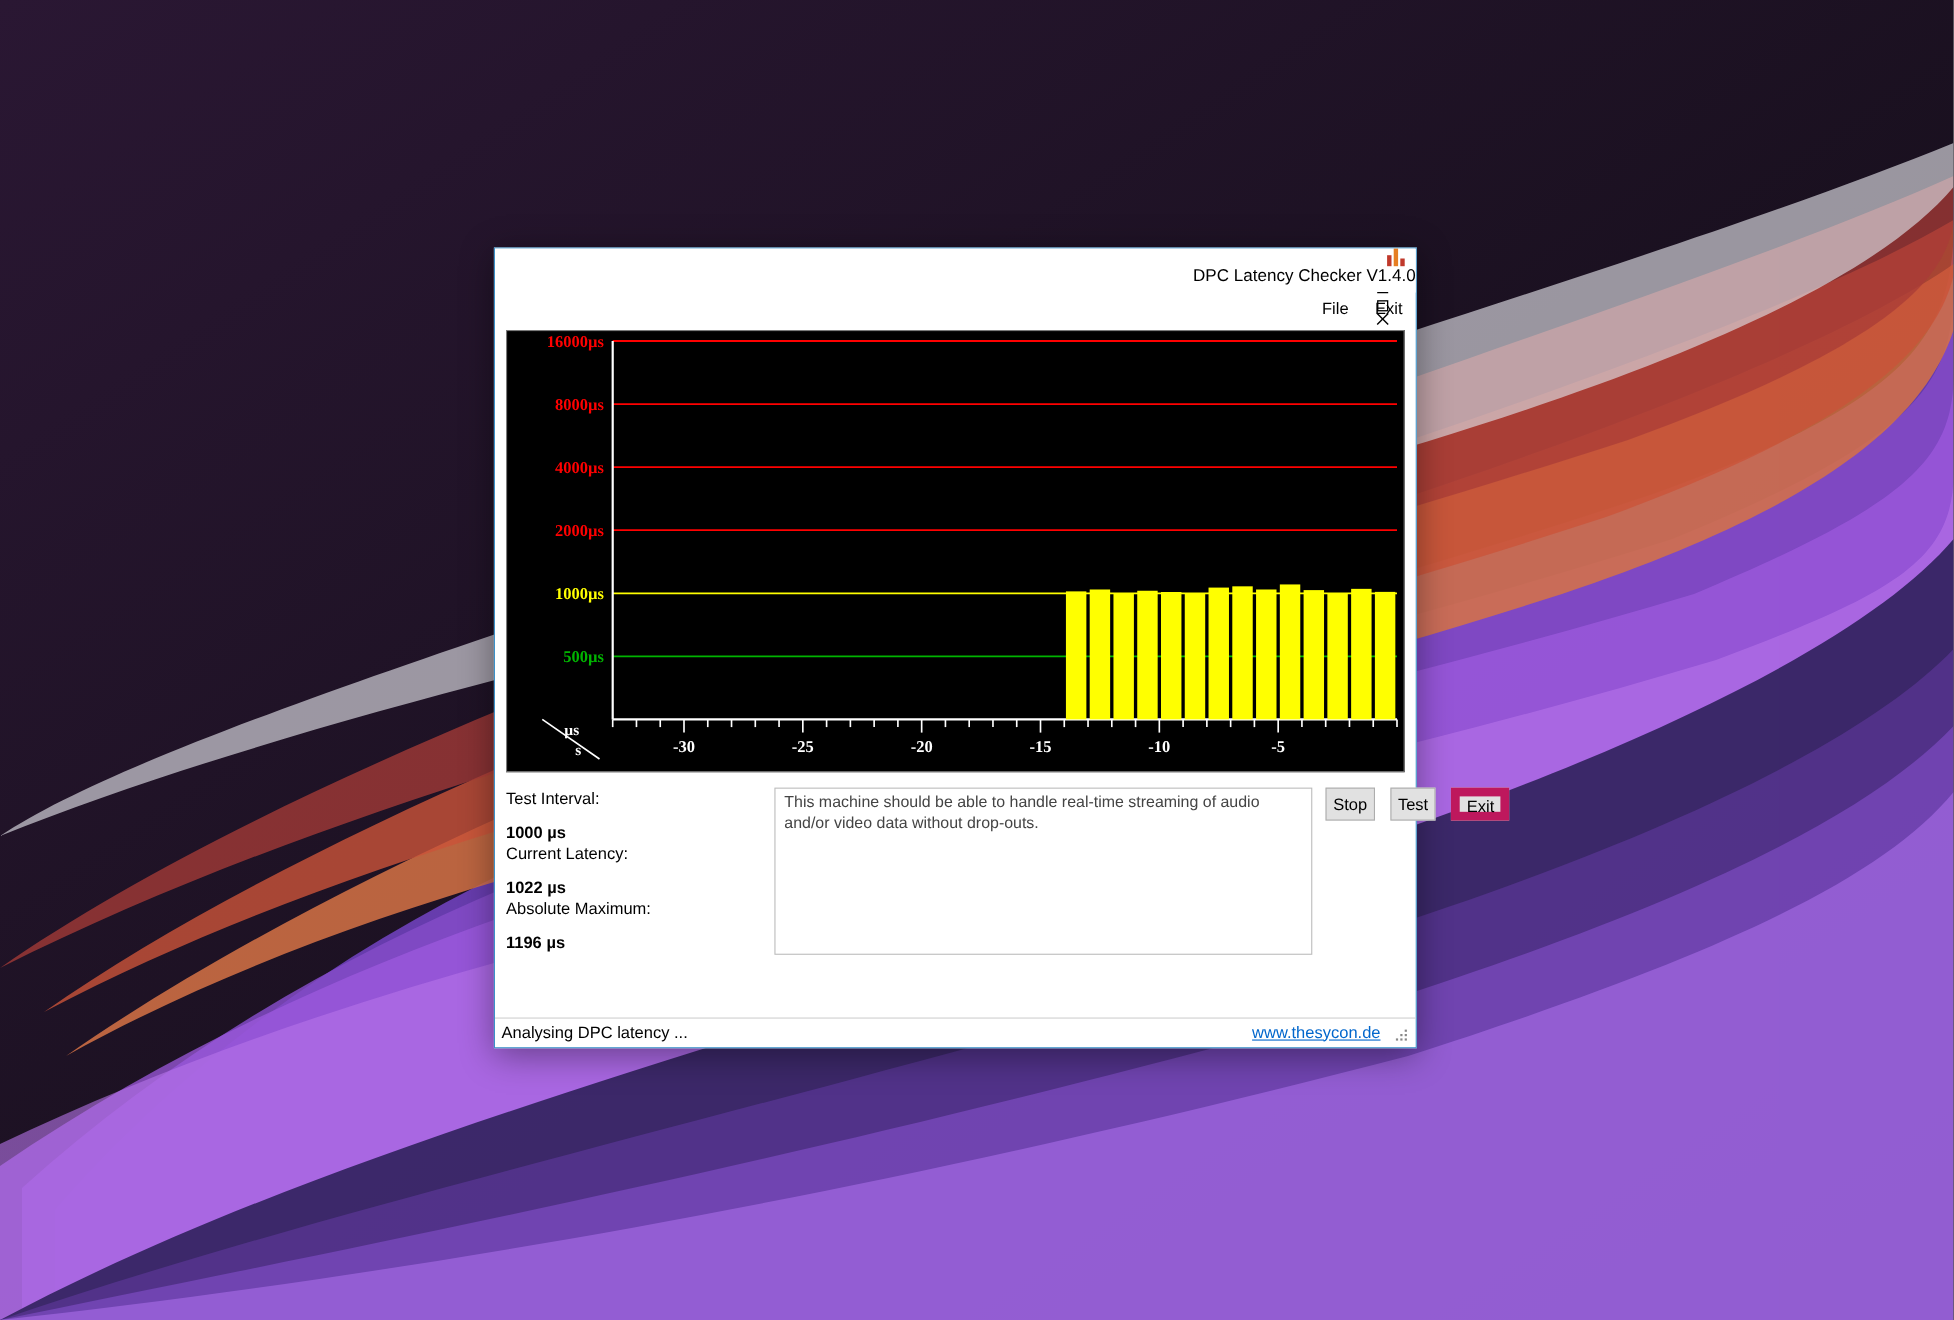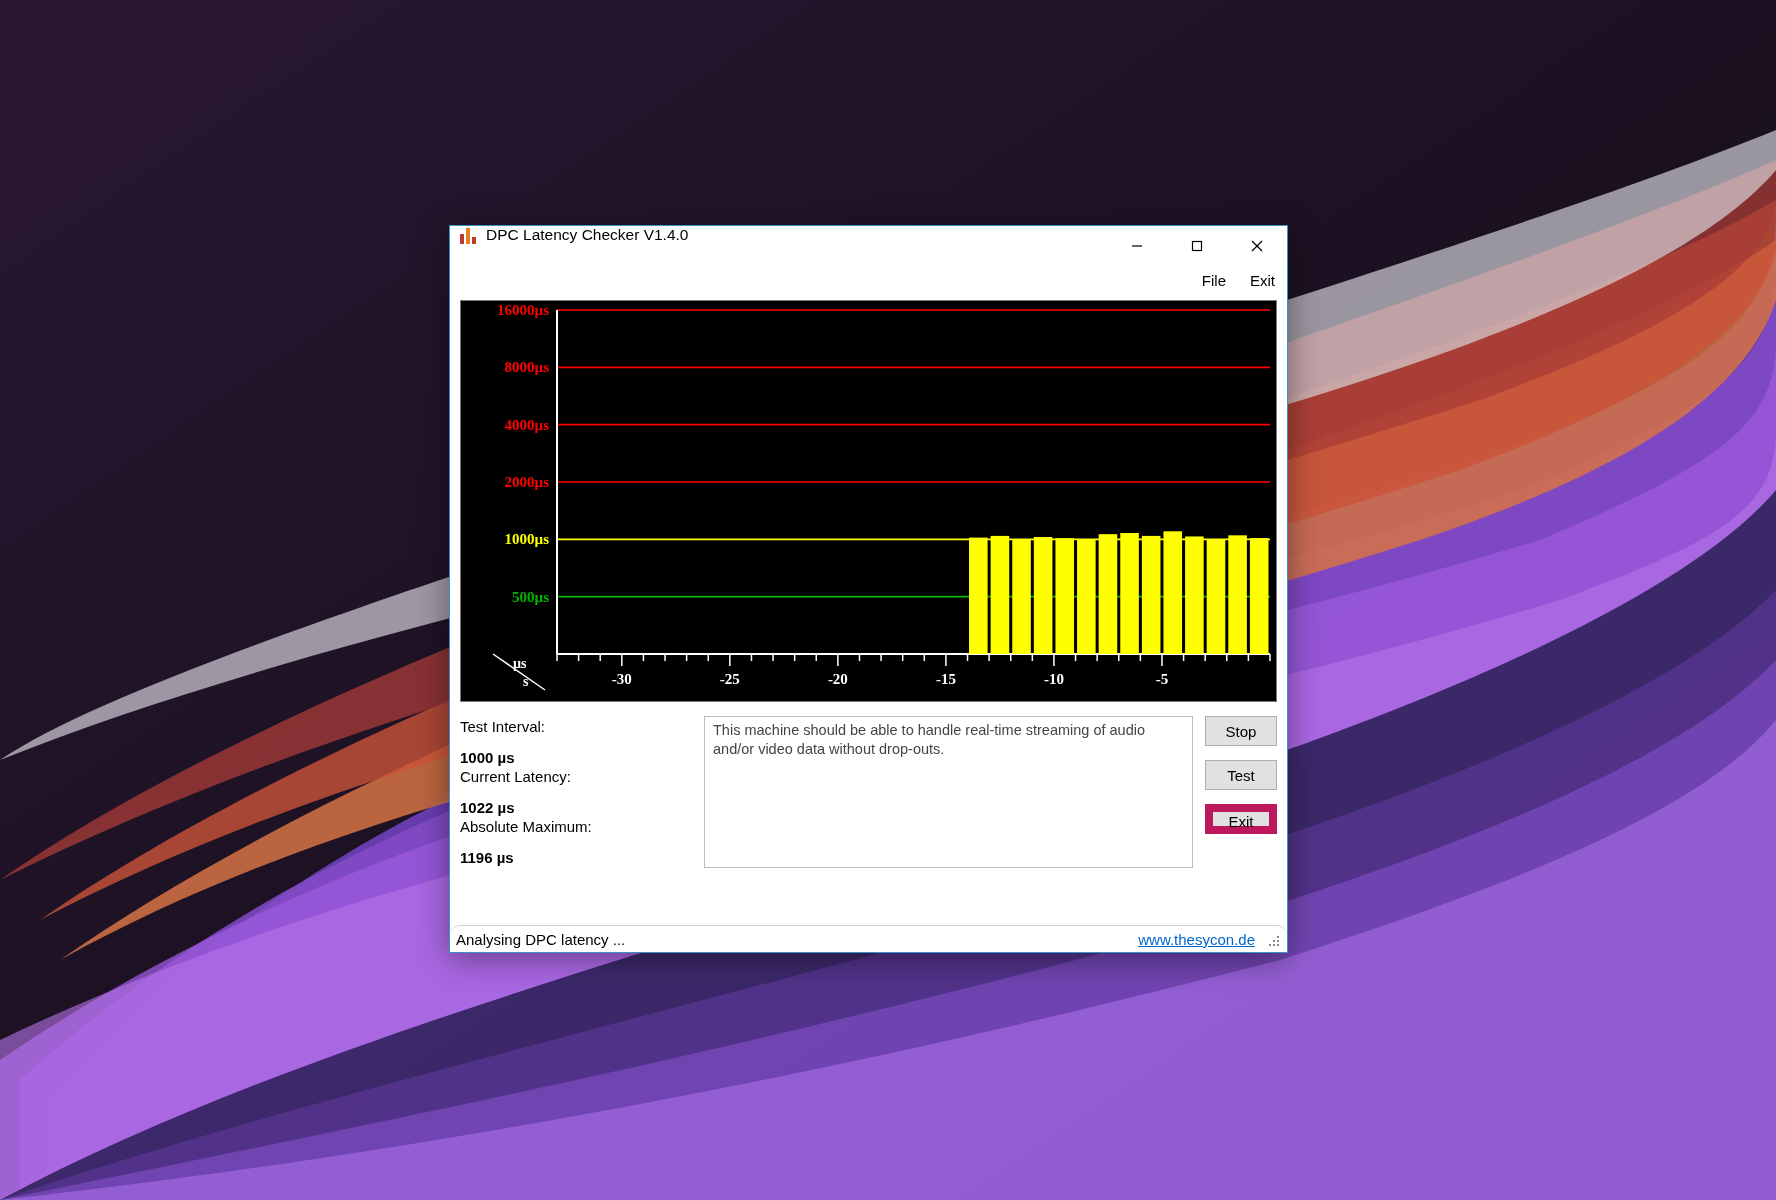--- a/index.html
+++ b/index.html
@@ -23,25 +23,26 @@
   width: 837px; height: 726px;
   background: #ffffff;
   border: 1px solid #3c91c8;
   box-shadow: 0 6px 30px rgba(0,0,0,0.4);
   display: flex;
   flex-direction: column;
 }
 .titlebar {
   height: 40px;
   display: flex;
-  align-items: flex-start;
+  align-items: flex-end;
   padding-left: 10px;
   background: #ffffff;
   font-size: 15.5px;
   color: #000;
+  flex-direction: column;
 }
 .titlebar .icon {
   width: 18px; height: 18px;
   margin-right: 8px;
   display: inline-flex; align-items: flex-end; gap: 2px;
 }
 .titlebar .icon span {
   display: inline-block; width: 4px;
 }
 .titlebar .icon span:nth-child(1){height:10px;background:#c0392b;}
@@ -98,38 +99,37 @@
   flex:1;
   border:1px solid #bcbcbc;
   background:#fff;
   font-size:14.5px;
   color:#444;
   padding:4px 8px;
   line-height:1.3;
 }
 .buttons {
   width: 72px;
-  display:flex; flex-direction:column; gap:14px;
+  display:flex; flex-direction:row; gap:14px;
 }
 .buttons button {
   height:30px;
   font: inherit; font-size:15px;
   background:#e1e1e1;
   border:1px solid #adadad;
   cursor:pointer;
 }
 .buttons button.exit{border:8px solid #be185d;}
 .statusbar {
   height: 26px;
   border-top:1px solid #d0d0d0;
   font-size:15px;
   display:flex; align-items:center;
   padding: 0 6px;
   color:#000;
-  border-radius:10px;
 }
 .statusbar .sp{flex:1;}
 .statusbar a{color:#0066cc;text-decoration:underline;}
 .grip{width:18px;height:18px;margin-left:8px; position:relative;}
 .grip::before{content:"";position:absolute;right:2px;bottom:2px;width:2px;height:2px;background:#888;box-shadow:-4px 0 #888,-8px 0 #888,0 -4px #888,-4px -4px #888,0 -8px #888;}
 </style>
 </head>
 <body>
 
 <div class="desktop">

